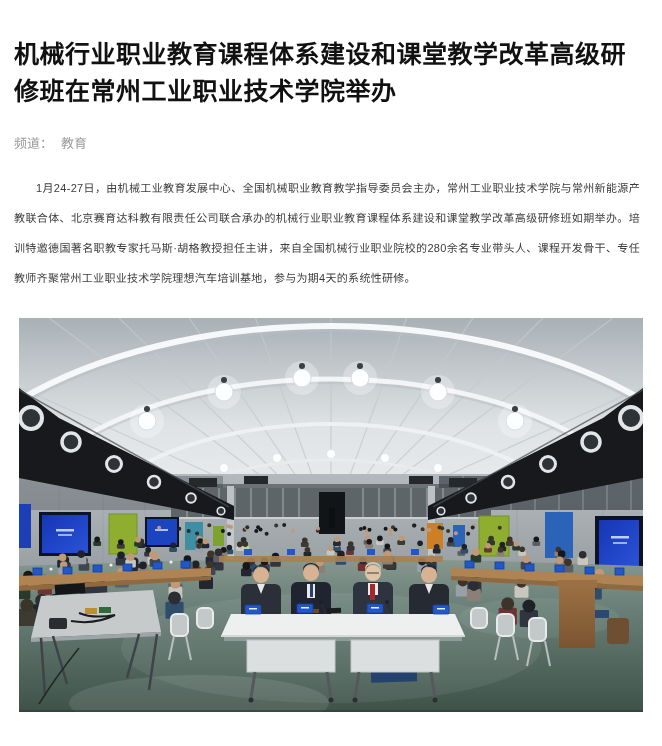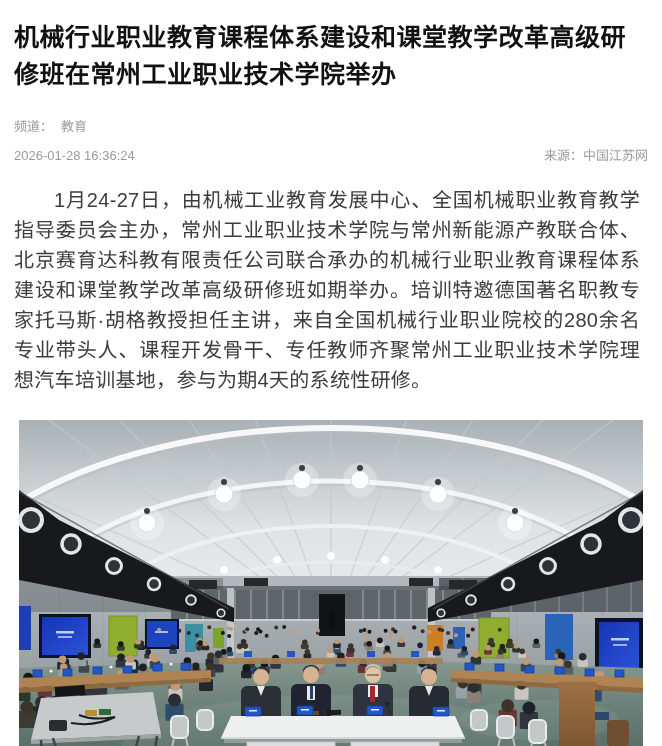--- a/index.html
+++ b/index.html
@@ -5,38 +5,38 @@
   * { box-sizing: border-box; }
   html, body {
     margin: 0; padding: 0;
     background: #ffffff;
     width: 662px; height: 746px;
     overflow: hidden;
     font-family: "Liberation Sans", "DejaVu Sans", sans-serif;
   }
   .article { width: 662px; padding: 0 14px; }
   .title {
-    margin: 0; padding-top: 19px;
+    margin: 0; padding-top: 36px;
     font-size: 25px; line-height: 37px;
     font-weight: 700; color: #111111;
     letter-spacing: 0.5px;
   }
   .meta-channel {
     margin-top: 23px;
     font-size: 13px; color: #9b9b9b;
   }
   .meta-channel .chan-link { color: #9b9b9b; text-decoration: none; margin-left: 8px; }
   .meta-row {
     display: flex; justify-content: space-between; align-items: baseline;
     margin-top: 10px;
     font-size: 13px; color: #9b9b9b;
   }
   .body-text {
     margin: 21px 8px 0 0;
-    font-size: 20px; line-height: 30px;
+    font-size: 11px; line-height: 30px;
     color: #3d3d3d;
     text-indent: 2em;
     letter-spacing: 0.3px;
     text-align: justify;
   }
   figure.photo-wrap {
     margin: 25px auto 0 auto;
     width: 624px; height: 394px;
     overflow: hidden;
     background: #cfd4d6;
@@ -46,24 +46,20 @@
 </head>
 <body>
 
 <article class="article">
   <h1 class="title">机械行业职业教育课程体系建设和课堂教学改革高级研修班在常州工业职业技术学院举办</h1>
 
   <div class="meta-channel">
     <span>频道：</span><a class="chan-link">教育</a>
   </div>
 
-  <div class="meta-row">
-    <time>2026-01-28 16:36:24</time>
-    <span><span>来源：</span><span>中国江苏网</span></span>
-  </div>
 
   <p class="body-text">1月24-27日，由机械工业教育发展中心、全国机械职业教育教学指导委员会主办，常州工业职业技术学院与常州新能源产教联合体、北京赛育达科教有限责任公司联合承办的机械行业职业教育课程体系建设和课堂教学改革高级研修班如期举办。培训特邀德国著名职教专家托马斯·胡格教授担任主讲，来自全国机械行业职业院校的280余名专业带头人、课程开发骨干、专任教师齐聚常州工业职业技术学院理想汽车培训基地，参与为期4天的系统性研修。</p>
 
   <figure class="photo-wrap">
 
     <svg width="624" height="400" viewBox="0 0 624 400" xmlns="http://www.w3.org/2000/svg">
       <defs>
         <linearGradient id="ceilG" x1="0" y1="0" x2="0" y2="1">
           <stop offset="0" stop-color="#a9b1b6"></stop>
           <stop offset="0.42" stop-color="#dfe3e5"></stop>

